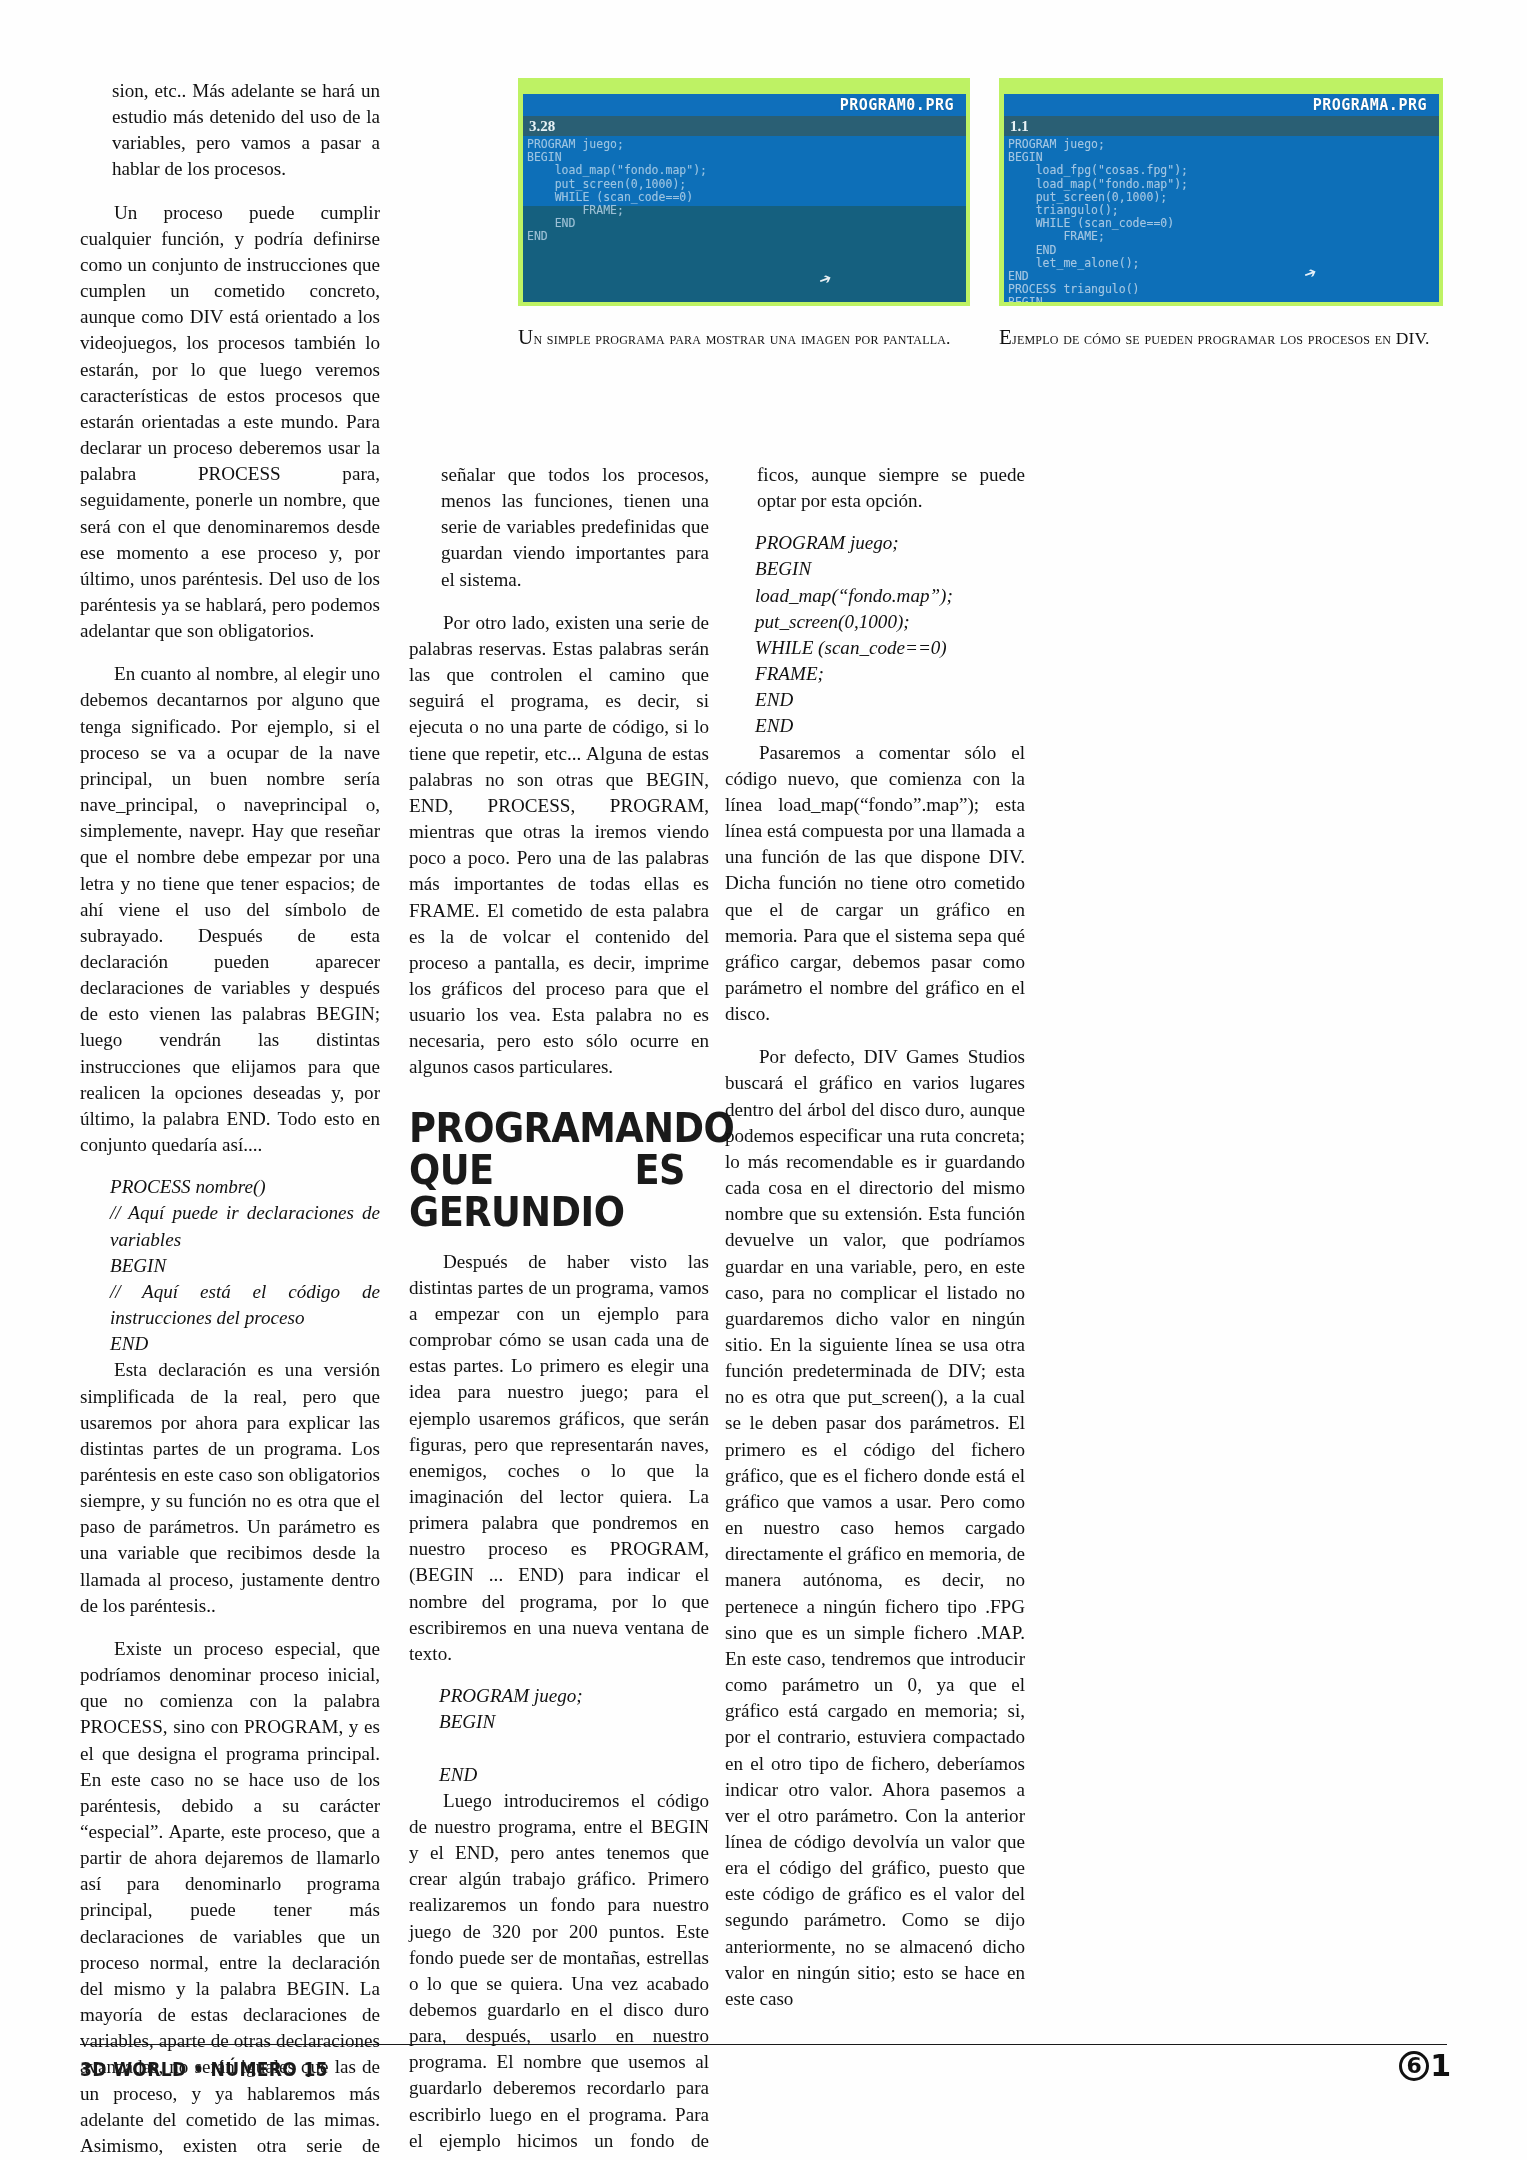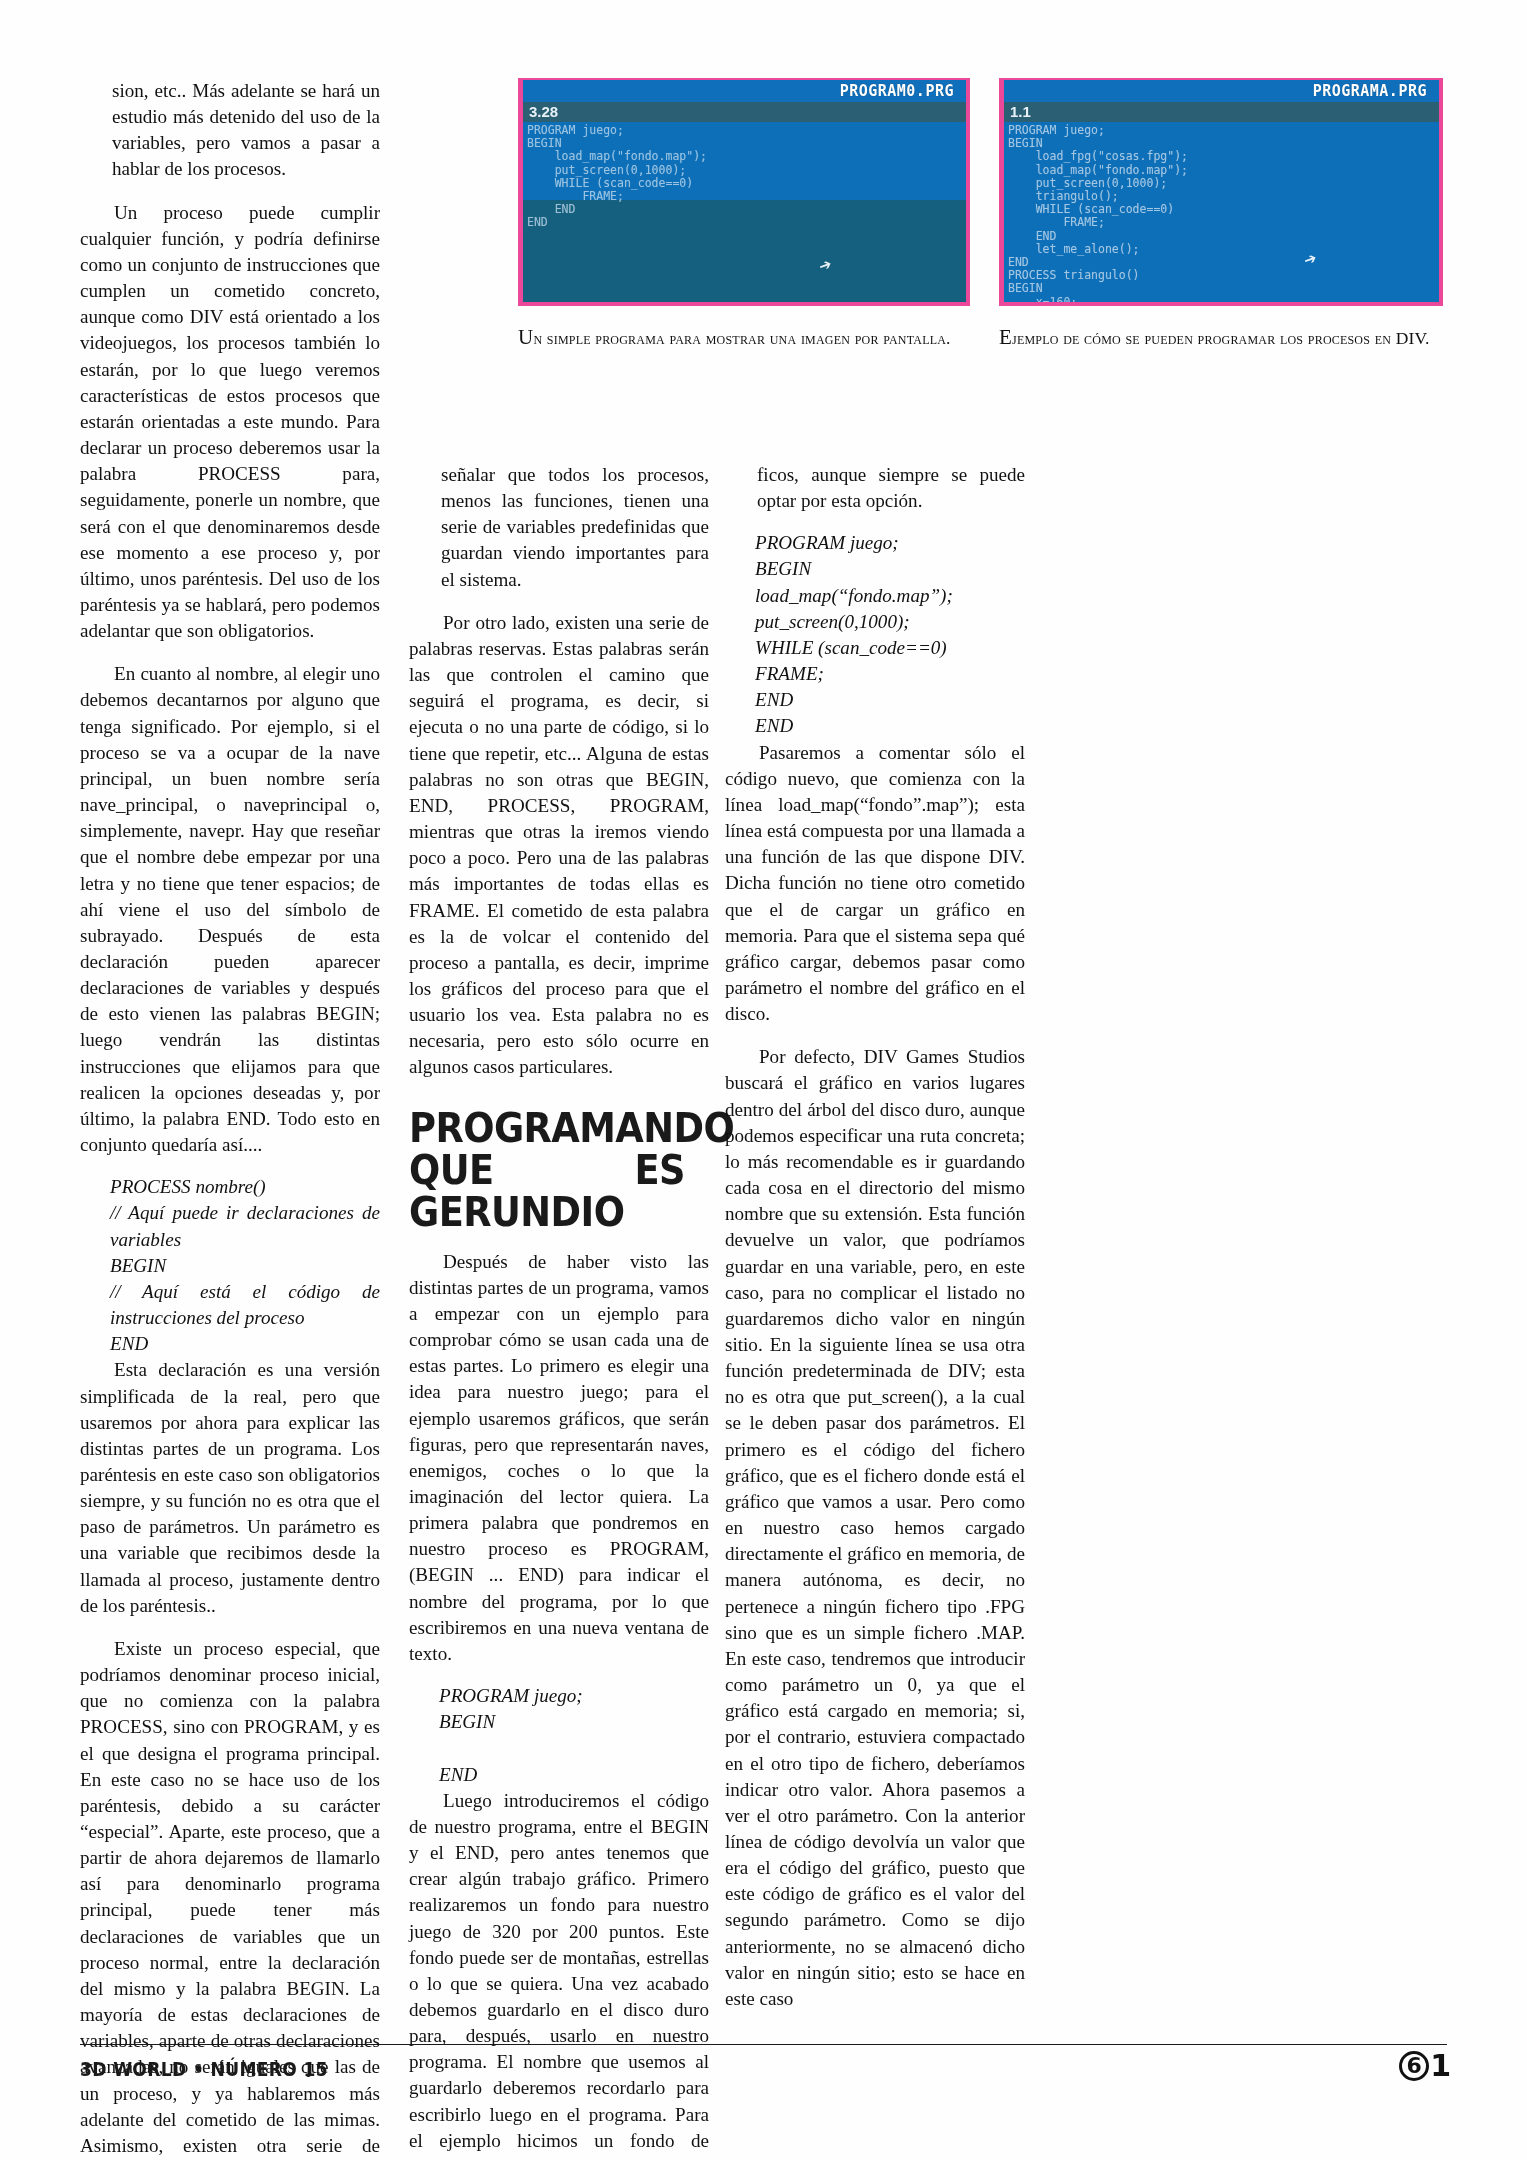--- a/index.html
+++ b/index.html
@@ -34,22 +34,22 @@
   }
   .figure {
     position: absolute;
     top: 0;
   }
   .figure.fig-a { left: 0; width: 452px; }
   .figure.fig-b { left: 481px; width: 444px; }
 
   .shot {
     position: relative;
-    background: #ec4899;
-    padding: 2px 4px 4px 5px;
+    background: #bef264;
+    padding: 16px 4px 4px 5px;
     box-sizing: border-box;
     overflow: hidden;
   }
   .fig-a .shot { height: 228px; }
   .fig-b .shot { height: 228px; }
 
   .shot-inner {
     position: relative;
     width: 100%;
     height: 100%;
@@ -77,21 +77,21 @@
     padding-right: 12px;
     line-height: 22px;
     z-index: 3;
     text-shadow: 0 0 1px rgba(0,0,0,.4);
   }
   .statusline {
     position: relative;
     height: 20px;
     background: #2a5f74;
     color: #e8f2f6;
-    font-family: Liberation Sans, sans-serif;
+    font-family: Liberation Serif, serif;
     font-weight: bold;
     font-size: 15px;
     line-height: 20px;
     padding-left: 6px;
     z-index: 3;
   }
   .codearea {
     position: relative;
     z-index: 2;
     padding: 2px 0 0 4px;

